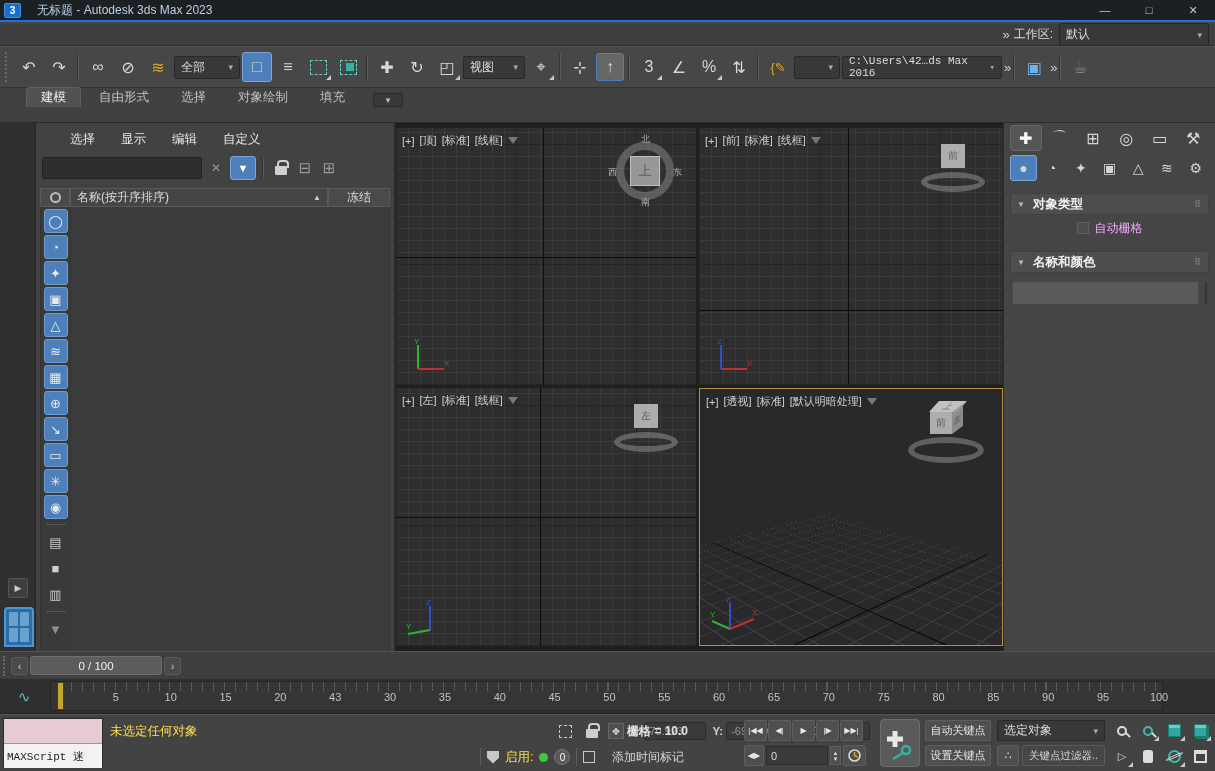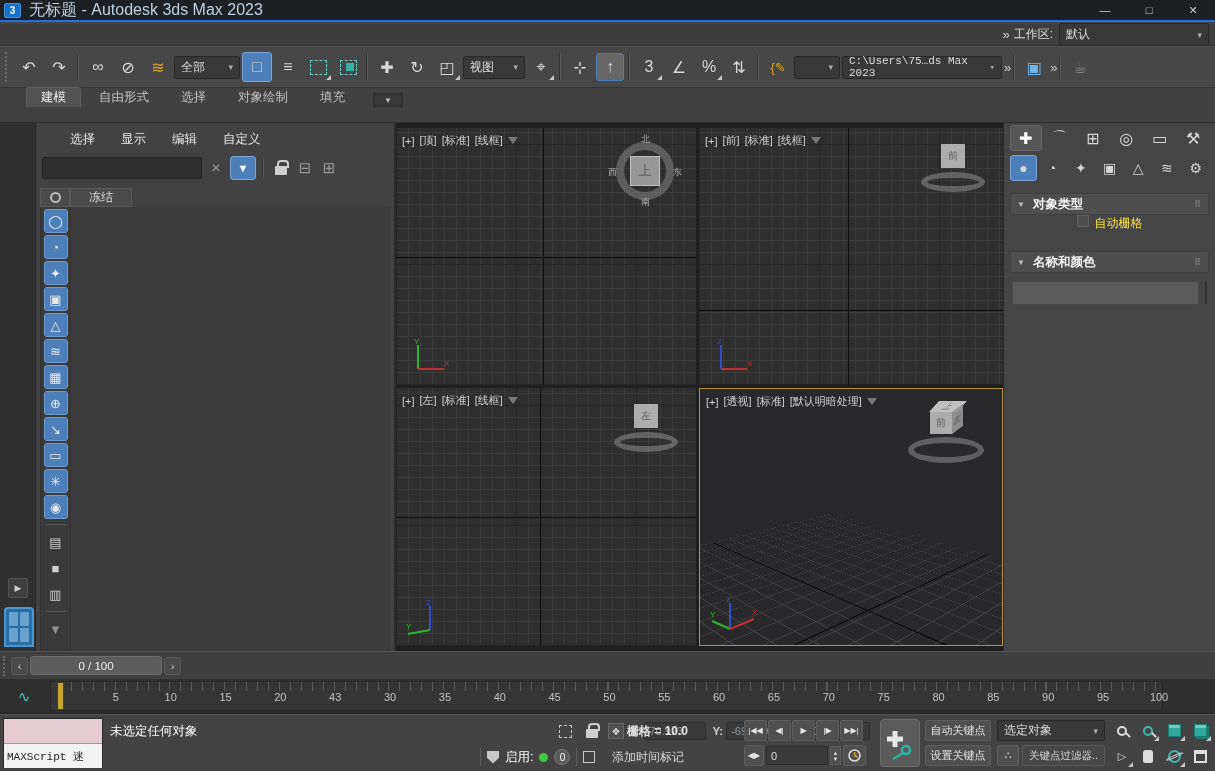--- a/index.html
+++ b/index.html
@@ -4,21 +4,21 @@
 <style>
 *{margin:0;padding:0;box-sizing:border-box}
 body{width:1215px;height:771px;position:relative;overflow:hidden;background:#444;
      font-family:"Liberation Sans","DejaVu Sans",sans-serif;font-size:12px;color:#ddd;}
 .abs{position:absolute}
 
 .titlebar{left:0;top:0;width:1215px;height:22px;background:#1d2022;display:flex;align-items:center;
           border-bottom:2px solid #1f6feb}
 .appicon{width:17px;height:15px;margin-left:4px;background:#1470c8;color:#fff;font-size:10px;font-weight:bold;
          display:flex;align-items:center;justify-content:center;border-radius:2px;border:1px solid #4a90d9}
-.title{margin-left:8px;color:#bcd0e4;font-size:16px}
+.title{margin-left:16px;color:#bcd0e4;font-size:12px}
 .winbtns{margin-left:auto;display:flex}
 .wbtn{width:44px;height:20px;display:flex;align-items:center;justify-content:center;color:#c9c9c9;font-size:11px}
 
 .menubar{left:0;top:24px;width:1215px;height:22px;background:#3e3e3e;display:flex;align-items:center;
          border-bottom:1px solid #2e2e2e}
 .mi{padding:0 16px;height:22px;display:flex;align-items:center;color:#eaeaea;font-size:12.5px}
 .menu-right{margin-left:auto;display:flex;align-items:center;gap:6px;padding-right:6px}
 .chev{color:#cfcfcf;font-size:13px;letter-spacing:-2px}
 .ws-label{color:#dcdcdc}
 .ws-drop{width:150px}
@@ -135,21 +135,21 @@
 .cp-tab{width:32px;height:26px;display:flex;align-items:center;justify-content:center;color:#d5d5d5;font-size:16px;border-radius:3px}
 .cp-tab.active{background:#565656;border:1px solid #666;color:#fff}
 .cp-cats{display:flex;gap:2px;height:30px;align-items:center}
 .cp-cat{width:27px;height:26px;display:flex;align-items:center;justify-content:center;color:#d5d5d5;font-size:14px;border-radius:3px}
 .cp-cat.active{background:#4d80ba;border:1px solid #7aa6d8}
 .cp-drop{margin-top:4px;height:23px}
 .rollout{margin-top:10px;height:22px;background:#4e4e4e;border:1px solid #404040;border-radius:2px;
          display:flex;align-items:center;padding:0 6px;font-weight:bold;color:#f2f2f2;font-size:12.5px}
 .rollout .tri{font-size:8px;color:#bbb;margin-right:8px}
 .rollout .gripdots{margin-left:auto;color:#777;font-size:9px;letter-spacing:1px}
-.autogrid{display:flex;justify-content:center;gap:6px;height:26px;color:#fde047}
+.autogrid{display:flex;align-items:center;justify-content:center;gap:6px;height:26px;color:#f0abfc}
 .cbox{width:12px;height:12px;background:#4e4e4e;border:1px solid #5f5f5f}
 .objgrid{display:grid;grid-template-columns:1fr 1fr;gap:6px 8px;padding:2px 2px 10px 2px}
 .obj-btn{height:23px;background:#575757;border:1px solid #666;border-top-color:#6e6e6e;border-radius:3px;
          display:flex;align-items:center;justify-content:center;color:#e8e8e8;font-size:12.5px}
 .namerow{display:flex;gap:6px;align-items:center;padding:8px 2px}
 .name-input{flex:1;height:24px;background:#5a5a5a;border:1px solid #494949;border-radius:2px;color:#eee;padding:0 4px}
 .swatch{width:30px;height:24px;border:1px solid #333;border-radius:2px}
 
 .tslider{left:0;top:651px;width:1215px;height:28px;background:#3f3f3f;border-top:1px solid #555;display:flex;align-items:center}
 .ts-arrow{width:17px;height:18px;background:#4a4a4a;border:1px solid #5a5a5a;border-radius:3px;
@@ -167,21 +167,21 @@
 .tlabels span{width:16px;text-align:center;color:#c2c2c2;font-size:11px}
 .marker{position:absolute;left:6px;top:0;bottom:0;width:7px;background:#c3a52f;border:1px solid #454016}
 
 .statusbar{left:0;top:714px;width:1215px;height:57px;background:#434343;border-top:1px solid #585858}
 .mxs{position:absolute;left:3px;top:3px;width:100px;height:50px;border:1px solid #2a2a2a}
 .mxs-pink{height:25px;background:#e6ccd2;border-bottom:1px solid #9a9a9a}
 .mxs-white{height:23px;background:#f2f2f2;color:#222;font-family:"Liberation Mono","DejaVu Sans Mono",monospace;
            font-size:11px;display:flex;align-items:center;padding:12px 3px;white-space:nowrap;overflow:hidden}
 .sb-row1{position:absolute;left:110px;top:5px;height:22px;display:flex;align-items:center;gap:6px;width:760px}
 .sb-row2{position:absolute;left:110px;top:31px;height:22px;display:flex;align-items:center;gap:6px;width:760px}
-.sb-text{color:#ffffff;font-size:12.5px}
+.sb-text{color:#fde047;font-size:12.5px}
 .sb-ico{width:20px;height:20px;display:flex;align-items:center;justify-content:center;color:#ccc}
 .ic-region2{width:13px;height:13px;border:1px dashed #c8c8c8}
 .ic-absbox{width:16px;height:16px;background:#4f4f4f;border:1px solid #666;color:#ddd;font-size:10px;
            display:flex;align-items:center;justify-content:center}
 .coord{display:flex;align-items:center;gap:3px}
 .coord .lbl{color:#cfcfcf;font-weight:bold;font-size:11.5px}
 .coord .val{width:62px;height:18px;background:#3a3a3a;border:1px solid #2c2c2c;border-radius:2px;color:#8f979e;
             font-size:11px;display:flex;align-items:center;padding:0 4px}
 .ic-shield{width:12px;height:13px;background:#c8c8c8;clip-path:polygon(0 0,100% 0,100% 55%,50% 100%,0 55%)}
 .gdot{width:9px;height:9px;border-radius:50%}
@@ -281,21 +281,21 @@
     <span class="btn fly">3</span>
     <span class="btn">∠</span>
     <span class="btn fly">%</span>
     <span class="btn">⇅</span>
     <span class="sep"></span>
     <span class="btn sm yel">{✎</span>
     <div class="drop" style="width:46px">
       <span></span>
     </div>
     <div class="drop" style="width:160px;font-family:'Liberation Mono','DejaVu Sans Mono',monospace;font-size:11px">
-      <span>C:\Users\75…ds Max 2023</span>
+      <span>C:\Users\42…ds Max 2016</span>
     </div>
     <span class="chev">»</span>
     <span class="sep"></span>
     <span class="btn" style="color:#6fb3e8">▣</span>
     <span class="chev">»</span>
     <span class="sep"></span>
     <span class="btn dim">☕</span>
   </div>
 
   <div class="abs ribbon">
@@ -337,20 +337,24 @@
         <span class="xbtn">
             <i class="ic-lock"></i>
           </span>
         <span class="xbtn teal" style="font-size:15px">⊟</span>
         <span class="xbtn teal" style="font-size:15px">⊞</span>
       </div>
       <div class="ex-header">
         <span class="hc c1">
             <i class="dotcircle"></i>
           </span>
+        <span class="hc c2">
+          <span>名称(按升序排序)</span>
+          <span class="sort">▲</span>
+        </span>
         <span class="hc c3">冻结</span>
       </div>
       <div class="ex-body">
         <div class="ex-toggles">
           <div style="display:flex;flex-direction:column;gap:2px;align-items:center">
 
           <span class="tgl active">◯</span>
               <span class="tgl active">◔</span>
               <span class="tgl active">✦</span>
               <span class="tgl active">▣</span>

